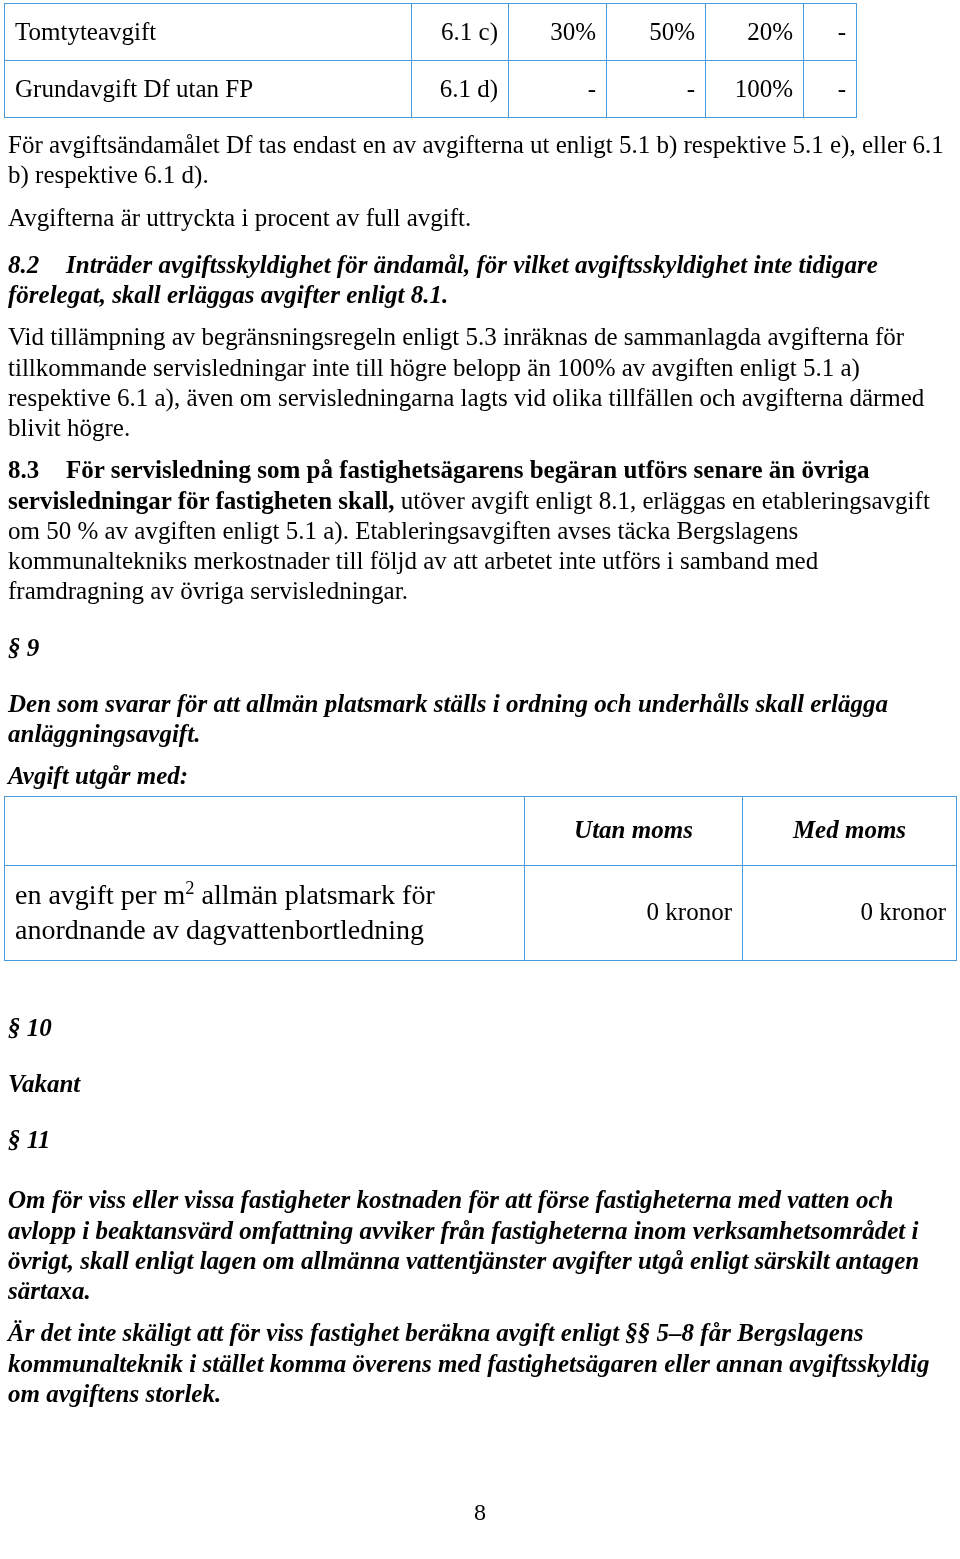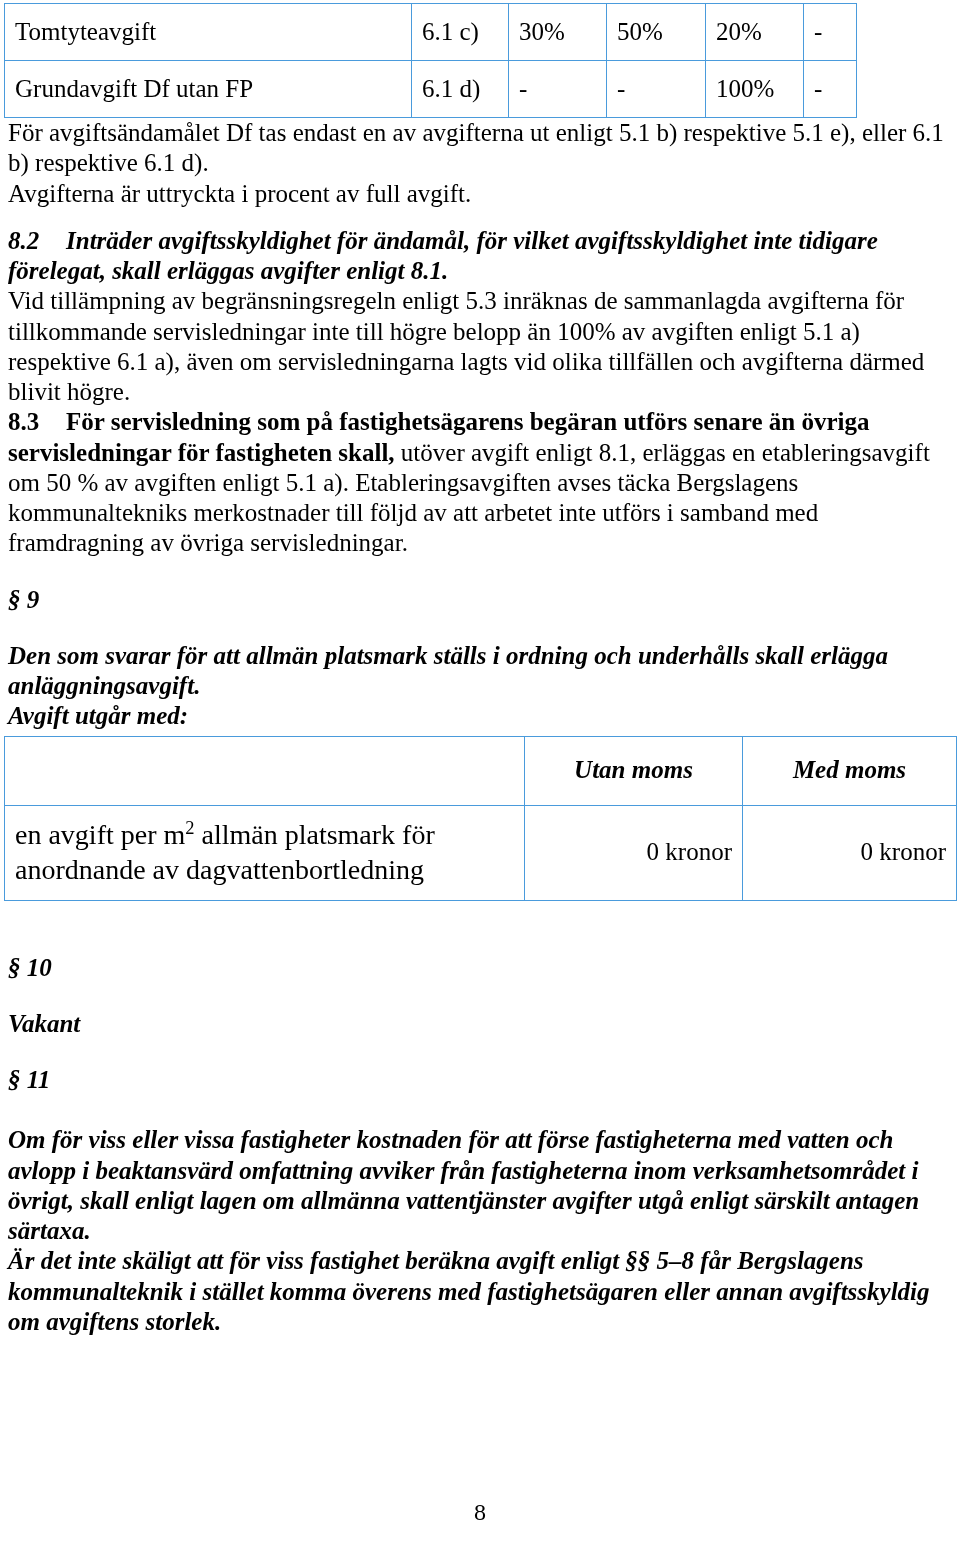--- a/index.html
+++ b/index.html
@@ -37,21 +37,21 @@
     line-height: 1.15;
     font-weight: normal;
     vertical-align: middle;
     font-family: "Liberation Serif", "DejaVu Serif", serif;
   }
 
   
   #fee-matrix-table { margin-top: 3px; }
   #fee-matrix-table td { height: 44px; }
   #fee-matrix-table td.label   { text-align: left; }
-  #fee-matrix-table td.num     { text-align: left; }
+  #fee-matrix-table td.num     { text-align: right; }
 
   
   #platsmark-table td { height: 44px; }
   #platsmark-table td.hdr {
     font-weight: bold;
     font-style: italic;
     text-align: center;
     font-size: 25px;
   }
   #platsmark-table td.desc {
@@ -69,21 +69,21 @@
   #platsmark-table tr.body-row td { height: 74px; }
 
   
   p.body {
     font-size: 25px;
     line-height: 1.21;
     margin: 0;
     padding: 0 4px;
   }
   p.gap-top { margin-top: 17px; }
-  p.gap-sm  { margin-top: 0; }
+  p.gap-sm  { margin-top: 12px; }
   p.gap-lg  { margin-top: 26px; }
 
   .b { font-weight: bold; }
   .sec-head {
     font-weight: bold;
     font-size: 25px;
     line-height: 1.21;
     margin: 0;
     padding: 0 4px;
     font-style: italic;

